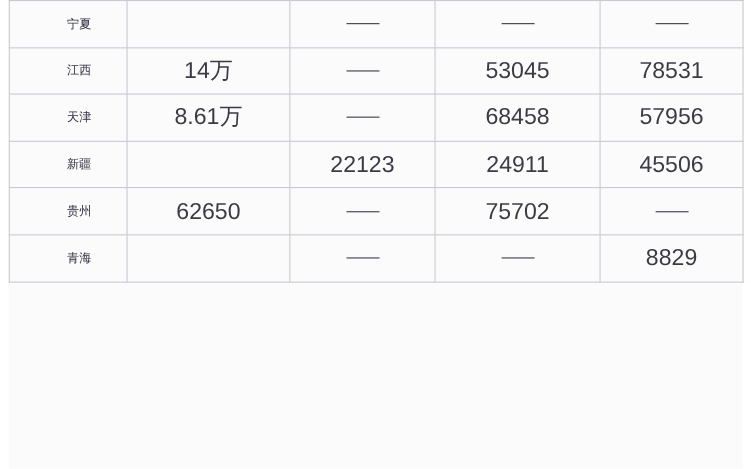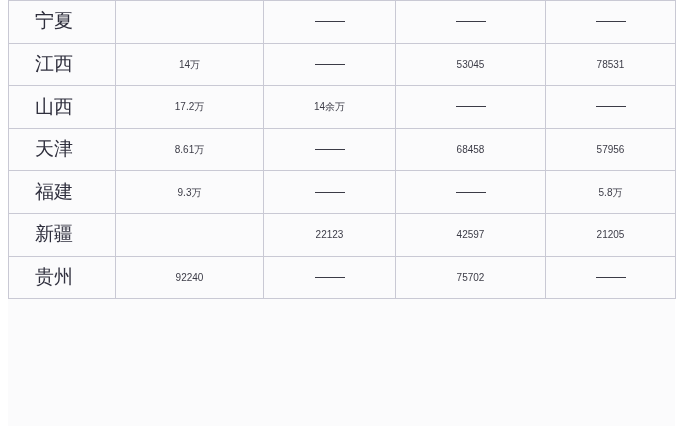--- a/index.html
+++ b/index.html
@@ -34,29 +34,29 @@
   table.stat-table col.c-v4 { width: 130px; }
 
   table.stat-table tr { height: 42.6px; }
 
   table.stat-table td {
     border: 1px solid #c9c9d4;
     padding: 0 6px;
     text-align: center;
     vertical-align: middle;
     color: #3b3b46;
-    font-size: 10px;
+    font-size: 21px;
     line-height: 1.1;
     background: #fbfbfc;
     box-sizing: border-box;
   }
   table.stat-table td.province {
     color: #2f2f3d;
-    font-size: 19px;
-    text-align: left;
+    font-size: 11px;
+    text-align: center;
     padding-left: 26px;
   }
   table.stat-table td.empty { }
   .dash {
     display: inline-block;
     width: 30px;
     height: 0;
     border-top: 1.6px solid #3b3b46;
     vertical-align: middle;
     position: relative;
@@ -84,49 +84,42 @@
           <td class="dash-cell"><span class="dash"></span></td>
         </tr>
         <tr>
           <td class="province">江西</td>
           <td>14万</td>
           <td class="dash-cell"><span class="dash"></span></td>
           <td>53045</td>
           <td>78531</td>
         </tr>
         <tr>
-          <td class="province">山西</td>
-          <td>17.2万</td>
-          <td>14余万</td>
-          <td class="dash-cell"><span class="dash"></span></td>
-          <td class="dash-cell"><span class="dash"></span></td>
-        </tr>
-        <tr>
           <td class="province">天津</td>
           <td>8.61万</td>
           <td class="dash-cell"><span class="dash"></span></td>
           <td>68458</td>
           <td>57956</td>
         </tr>
         <tr>
-          <td class="province">福建</td>
-          <td>9.3万</td>
-          <td class="dash-cell"><span class="dash"></span></td>
-          <td class="dash-cell"><span class="dash"></span></td>
-          <td>5.8万</td>
-        </tr>
-        <tr>
           <td class="province">新疆</td>
           <td class="empty"></td>
           <td>22123</td>
-          <td>42597</td>
-          <td>21205</td>
+          <td>24911</td>
+          <td>45506</td>
         </tr>
         <tr>
           <td class="province">贵州</td>
-          <td>92240</td>
+          <td>62650</td>
           <td class="dash-cell"><span class="dash"></span></td>
           <td>75702</td>
           <td class="dash-cell"><span class="dash"></span></td>
+        </tr>
+        <tr>
+          <td class="province">青海</td>
+          <td class="empty"></td>
+          <td class="dash-cell"><span class="dash"></span></td>
+          <td class="dash-cell"><span class="dash"></span></td>
+          <td>8829</td>
         </tr>
       </tbody>
   </table>
 </div>
 
 </body></html>

